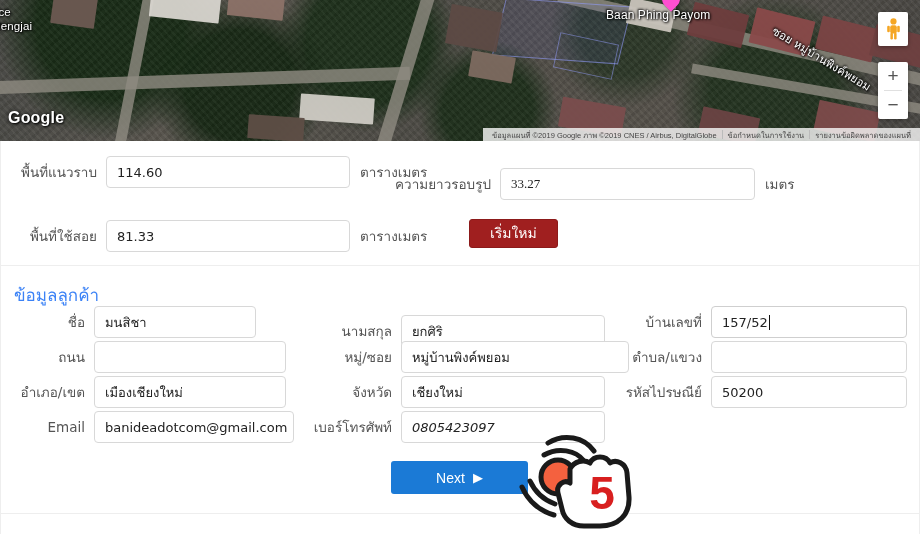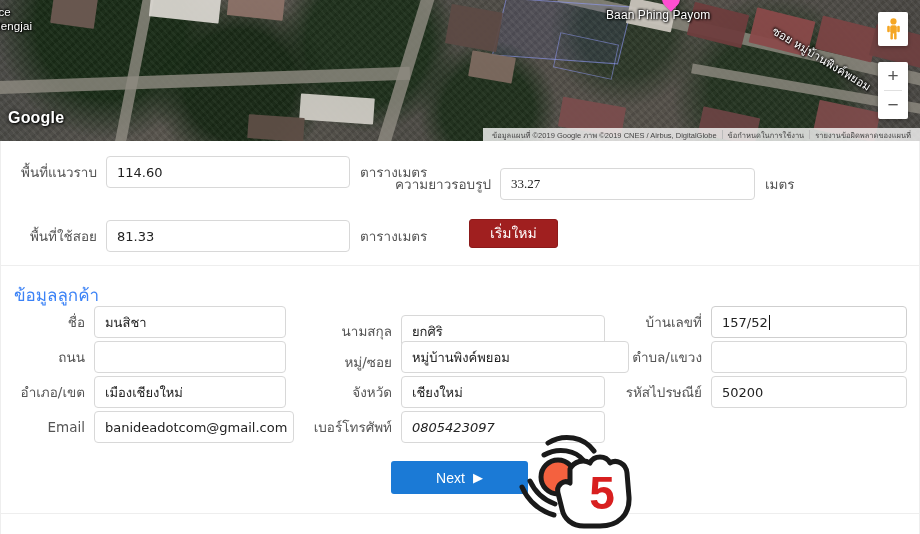--- a/index.html
+++ b/index.html
@@ -275,39 +275,39 @@
     </div>
 
     <div class="row" style="left:469px; top:78px;">
       <button class="btn-restart">เริ่มใหม่</button>
     </div>
 
     <div class="section-title">ข้อมูลลูกค้า</div>
 
     <div class="row" style="left:14px; top:165px;">
       <div class="lbl" style="width:80px;">ชื่อ</div>
-      <div class="fld" style="width:192px;">มนสิชา</div>
+      <div class="fld" style="width:162px;">มนสิชา</div>
     </div>
     <div class="row" style="left:316px; top:174px;">
       <div class="lbl" style="width:85px;">นามสกุล</div>
       <div class="fld" style="width:204px;">ยกศิริ</div>
     </div>
     <div class="row" style="left:623px; top:165px;">
       <div class="lbl" style="width:88px;">บ้านเลขที่</div>
       <div class="fld focused" style="width:196px;">
           <span>157/52</span>
           <span class="caret"></span>
         </div>
     </div>
 
     <div class="row" style="left:14px; top:200px;">
       <div class="lbl" style="width:80px;">ถนน</div>
       <div class="fld" style="width:192px;"></div>
     </div>
-    <div class="row" style="left:316px; top:200px;align-items:flex-end;">
+    <div class="row" style="left:316px; top:200px;">
       <div class="lbl" style="width:85px;">หมู่/ซอย</div>
       <div class="fld" style="width:228px;">หมู่บ้านพิงค์พยอม</div>
     </div>
     <div class="row" style="left:623px; top:200px;">
       <div class="lbl" style="width:88px;">ตำบล/แขวง</div>
       <div class="fld" style="width:196px;"></div>
     </div>
 
     <div class="row" style="left:14px; top:235px;">
       <div class="lbl" style="width:80px;">อำเภอ/เขต</div>

